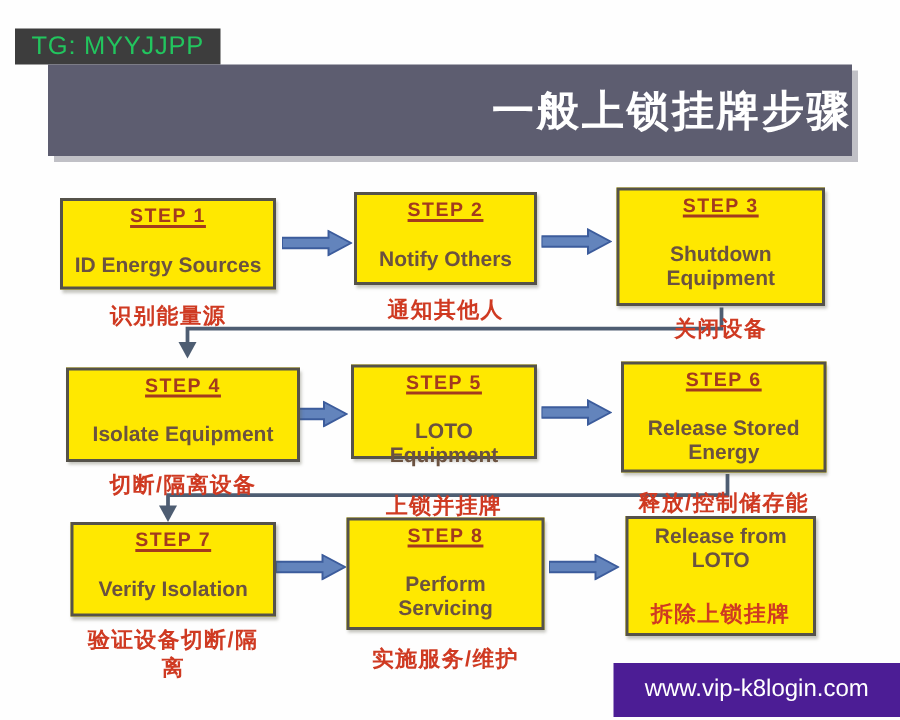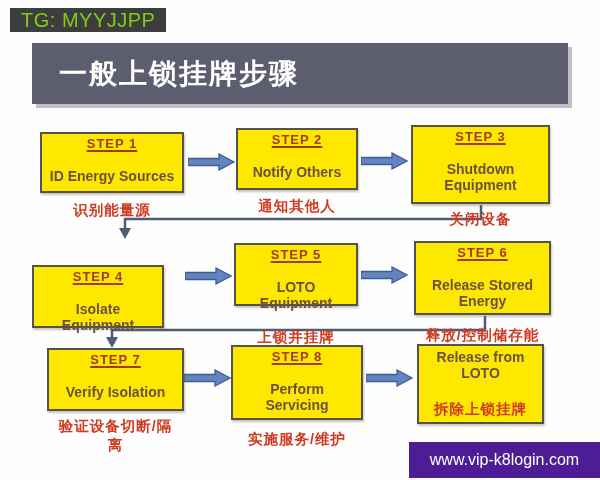--- a/index.html
+++ b/index.html
@@ -2,28 +2,28 @@
 <html><head>
 <meta charset="utf-8">
 <style>
   html,body{margin:0;padding:0;background:#ffffff;}
   .canvas{
     position:relative;width:600px;height:480px;background:#fefefe;overflow:hidden;
     font-family:"Liberation Sans","DejaVu Sans",sans-serif;
   }
   
   .badge-top{
-    position:absolute;left:10px;top:8px;height:24px;line-height:24px;
-    background:#3d3d3d;color:#84cc16;font-size:20px;padding:0 11px;
+    position:absolute;left:10px;top:19px;height:24px;line-height:24px;
+    background:#3d3d3d;color:#22c55e;font-size:17px;padding:0 11px;
     letter-spacing:0.5px;white-space:nowrap;
   }
   
   .title-bar{
     position:absolute;left:32px;top:43px;width:536px;height:61px;
-    background:#5d5d70;box-shadow:4px 4px 0 rgba(77,77,95,0.35);
+    background:#5d5d70;box-shadow:4px 4px 0 rgba(77,77,95,0.35);text-align:right;
   }
   .title-bar .title-text{
     display:block;color:#ffffff;font-size:28px;font-weight:bold;
     line-height:61px;padding-left:27px;letter-spacing:2px;white-space:nowrap;
   }
   
   .step-box{
     position:absolute;background:#ffe800;border:2px solid #55524a;
     box-sizing:border-box;display:flex;flex-direction:column;
     justify-content:space-evenly;text-align:center;padding:2px 4px;
@@ -34,21 +34,21 @@
     color:#a33a1e;font-weight:bold;font-size:13px;
     text-decoration:underline;text-decoration-thickness:2px;text-underline-offset:2px;
     letter-spacing:1px;
   }
   .step-box .en{color:#6b5240;font-weight:bold;font-size:14px;line-height:1.15;}
   .step-box .cn{color:#cf3a22;font-weight:bold;font-size:14.5px;letter-spacing:1px;}
   .step-box.tall .en{max-width:106px;margin:0 auto;}
   .b1{left:40px;top:132px;width:144px;height:61px;}
   .b2{left:236px;top:128px;width:122px;height:62px;justify-content:space-between;}
   .b3{left:411px;top:125px;width:139px;height:79px;}
-  .b4{left:32px;top:245px;width:132px;height:63px;margin-top:20px;}
+  .b4{left:44px;top:245px;width:156px;height:63px;}
   .b5{left:234px;top:243px;width:124px;height:63px;}
   .b6{left:414px;top:241px;width:137px;height:74px;}
   .b7{left:47px;top:348px;width:137px;height:63px;}
   .b8{left:231px;top:345px;width:132px;height:75px;}
   .b9{left:417px;top:344px;width:127px;height:80px;}
   
   .arr{position:absolute;width:47px;height:18px;}
   .a1{left:188px;top:153px;}
   .a2{left:361px;top:152px;}
   .a3{left:185px;top:267px;}

